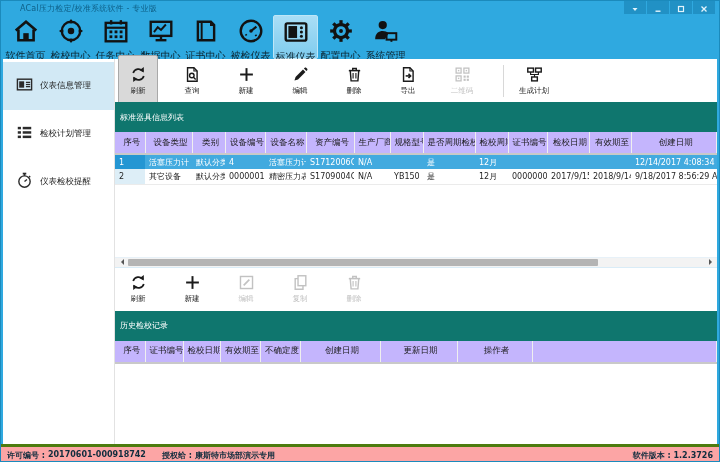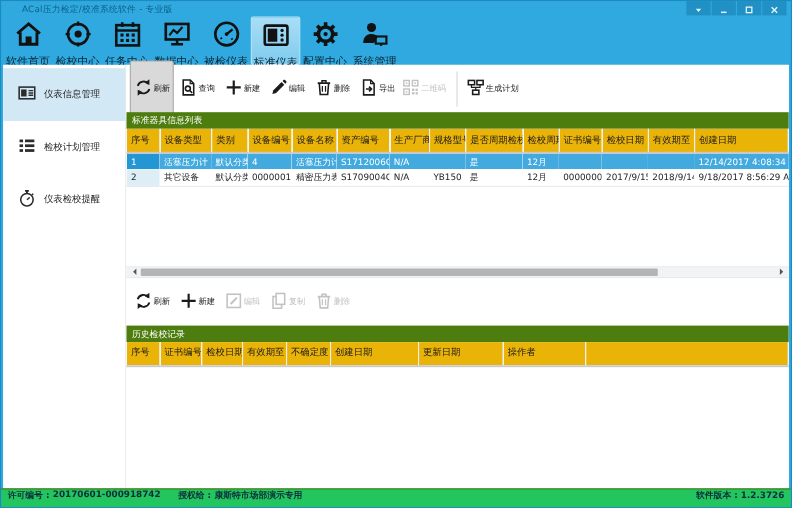--- a/index.html
+++ b/index.html
@@ -26,52 +26,52 @@
   .sidebar { width:112px; background:#fff; border-right:1px solid #e2e2e2; padding-top:3px; flex:none; }
   .side-item { height:48px; display:flex; align-items:center; padding-left:13px; gap:7px; color:#2b2b2b; }
   .side-item svg { width:17px; height:17px; flex:none; }
   .side-item span.lbl { font-size:8.5px; color:#222; white-space:nowrap; }
   .side-item.selected { background:#d2e9f5; }
 
   .content { flex:1; display:flex; flex-direction:column; background:#fff; min-width:0; }
 
   
   .toolbar { height:43px; display:flex; align-items:center; padding-left:3px; background:#fff; flex:none; }
-  .tbtn { min-width:40px; height:52px; display:flex; flex-direction:row; align-items:center; justify-content:center; gap:1px; border:1px solid transparent; border-radius:2px; margin-right:1px; color:#1b1b1b; }
+  .tbtn { min-width:40px; height:52px; display:flex; flex-direction:column; align-items:center; justify-content:center; gap:1px; border:1px solid transparent; border-radius:2px; margin-right:14px; color:#1b1b1b; }
   .tbtn svg { width:17px; height:17px; }
   .tbtn span { font-size:7.5px; color:inherit; white-space:nowrap; }
   .tbtn.pressed { background:#d9d9d9; border-color:#a9a9a9; }
   .tbtn.disabled { color:#c2c2c2; }
   .tb-sep { width:1px; height:32px; background:#d8d8d8; margin:0 7px; }
 
   
-  .section-bar { height:15px; background:#4d7c0f; color:#fff; font-size:8px; display:flex; align-items:center; padding-left:5px; flex:none; }
+  .section-bar { height:30px; background:#0f766e; color:#fff; font-size:8px; display:flex; align-items:center; padding-left:5px; flex:none; }
 
   
   table.grid { border-collapse:collapse; table-layout:fixed; width:100%; flex:none; }
-  .grid th { height:22px; font-size:8.5px; font-weight:normal; color:#1a1a1a; text-align:left; padding:0 0 0 4px; border-bottom:2px solid #c9c9c9; border-right:1px solid #efefef; background:#eab308; white-space:nowrap; overflow:hidden; }
+  .grid th { height:22px; font-size:8.5px; font-weight:normal; color:#1a1a1a; text-align:center; padding:0 0 0 4px; border-bottom:2px solid #c9c9c9; border-right:1px solid #efefef; background:#c4b5fd; white-space:nowrap; overflow:hidden; }
   .grid td { height:15px; font-size:8px; color:#1f1f1f; padding:0 0 0 4px; white-space:nowrap; overflow:hidden; }
   .grid td.rownum { background:#ddeef7; }
   .grid tr.selected td { background:#42aadf; color:#fff; }
   .grid tr.selected td:first-child { background:#2496d3; }
   .grid tbody tr:last-child td { border-bottom:1px solid #ebebeb; }
 
   .std-filler { height:72px; flex:none; background:#fff; }
   .bottom-filler { flex:1; background:#fff; }
 
   
   .hscroll { height:11px; background:#f3f3f3; border-top:1px solid #e7f1f8; border-bottom:1px solid #d9ecf7; display:flex; align-items:center; flex:none; }
   .hs-arrow { width:11px; height:11px; display:flex; align-items:center; justify-content:center; }
   .tri-l { width:0; height:0; border:3px solid transparent; border-right-color:#555; }
   .tri-r { width:0; height:0; border:3px solid transparent; border-left-color:#555; }
   .hs-track { flex:1; position:relative; height:9px; }
   .hs-thumb { position:absolute; left:2px; top:1px; height:7px; width:81%; background:#b4b4b4; border-radius:1px; }
 
   
-  .statusbar { height:17px; background:#22c55e; border-top:1px solid #4d7c0f; display:flex; align-items:flex-start; padding:0 6px; font-size:8px; font-weight:bold; color:#0f2c3d; flex:none; }
+  .statusbar { height:17px; background:#fca5a5; border-top:3px solid #4d7c0f; display:flex; align-items:flex-end; padding:0 6px; font-size:8px; font-weight:bold; color:#0f2c3d; flex:none; }
   .status-left { flex:1; display:flex; gap:3px; white-space:nowrap; overflow:hidden; }
   .status-left .gap { width:10px; }
 </style>
 </head>
 <body>
 
 <div class="window">
 
   <div class="titlebar">
     <span class="title">ACal压力检定/校准系统软件 - 专业版</span>
@@ -137,20 +137,28 @@
       <span class="tab-label">任务中心</span>
     </div>
     <div class="tab">
       <span><svg viewBox="0 0 24 24" fill="none" stroke="currentColor">
             <rect x="2.5" y="3.5" width="19" height="13" stroke-width="2.2"></rect>
             <polyline points="5.5,13 9,8.5 12,11 16.5,6" stroke-width="1.8"></polyline>
             <line x1="12" y1="16.5" x2="12" y2="19.5" stroke-width="2.2"></line>
             <line x1="7" y1="20.5" x2="17" y2="20.5" stroke-width="2.2"></line>
           </svg></span>
       <span class="tab-label">数据中心</span>
+    </div>
+    <div class="tab">
+      <span><svg viewBox="0 0 24 24" fill="none" stroke="currentColor">
+            <path d="M4.5 3.5 H16.5 L19.5 6.5 V20.5 H4.5 Z" stroke-width="2.2"></path>
+            <path d="M16.5 3.5 V6.5 H19.5" stroke-width="1.6"></path>
+            <line x1="8" y1="3.5" x2="8" y2="20.5" stroke-width="1.8"></line>
+          </svg></span>
+      <span class="tab-label">证书中心</span>
     </div>
     <div class="tab">
       <span><svg viewBox="0 0 24 24" fill="none" stroke="currentColor">
             <circle cx="12" cy="12" r="9.5" stroke-width="2.2"></circle>
             <circle cx="12" cy="12" r="1.6" fill="currentColor" stroke="none"></circle>
             <line x1="12" y1="12" x2="17" y2="8" stroke-width="2"></line>
             <line x1="6.8" y1="16" x2="8.2" y2="15.1" stroke-width="1.4"></line>
             <line x1="15.8" y1="16.6" x2="17.2" y2="15.7" stroke-width="1.4"></line>
           </svg></span>
       <span class="tab-label">被检仪表</span>

